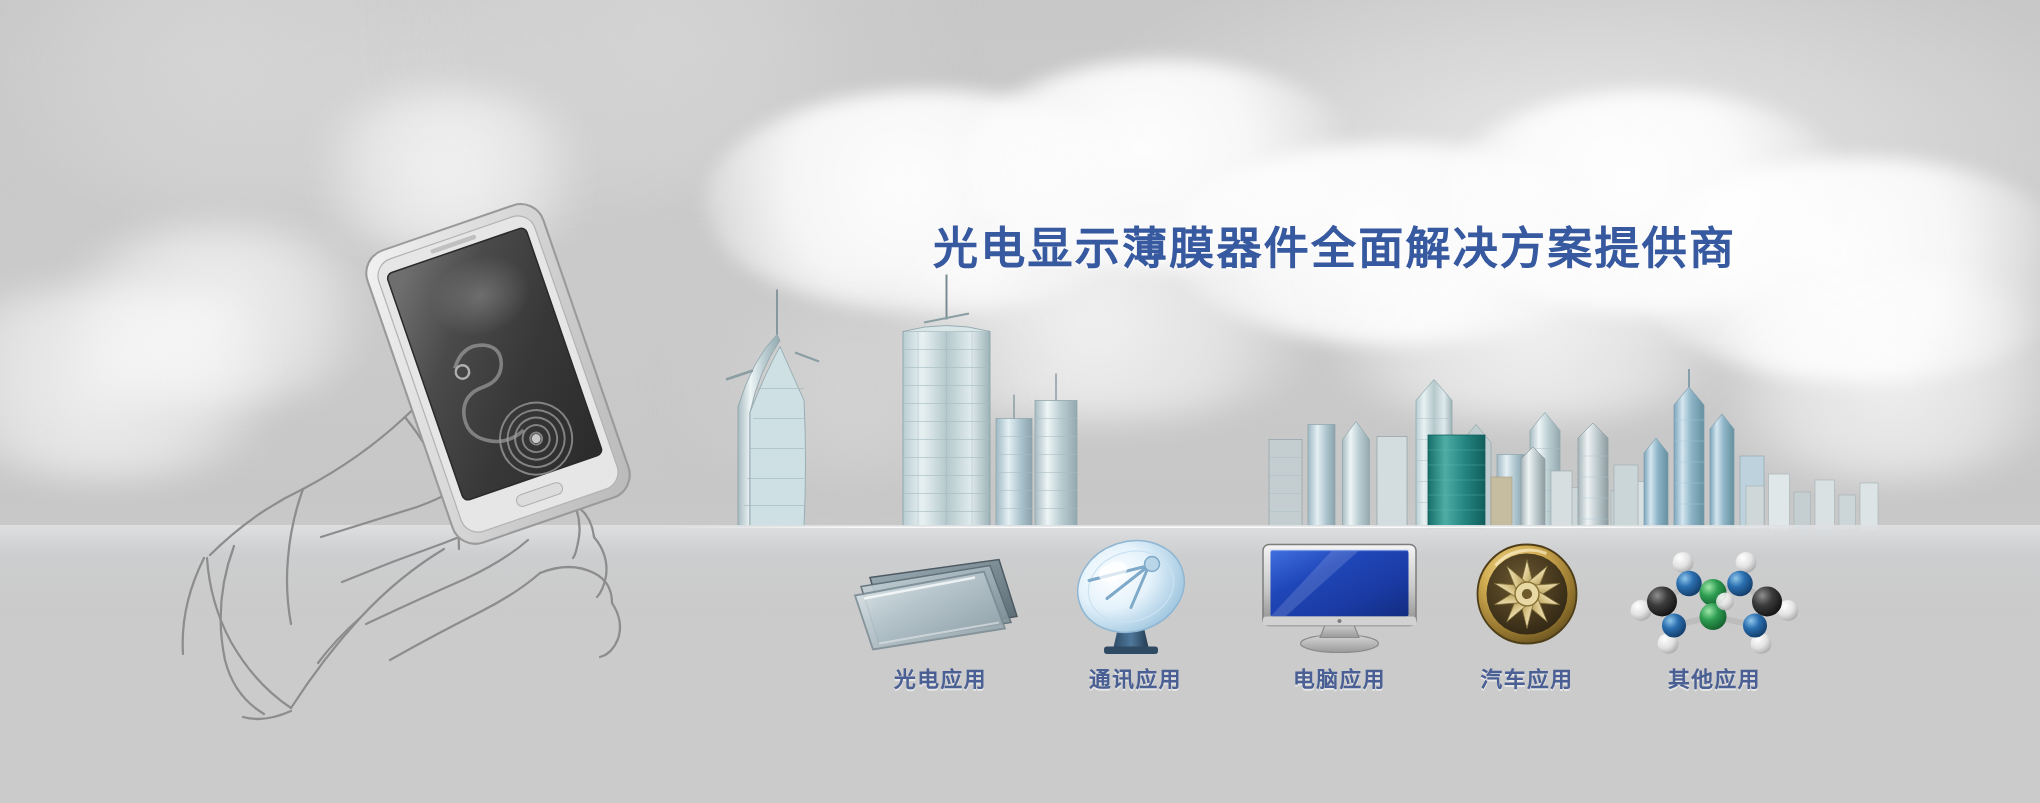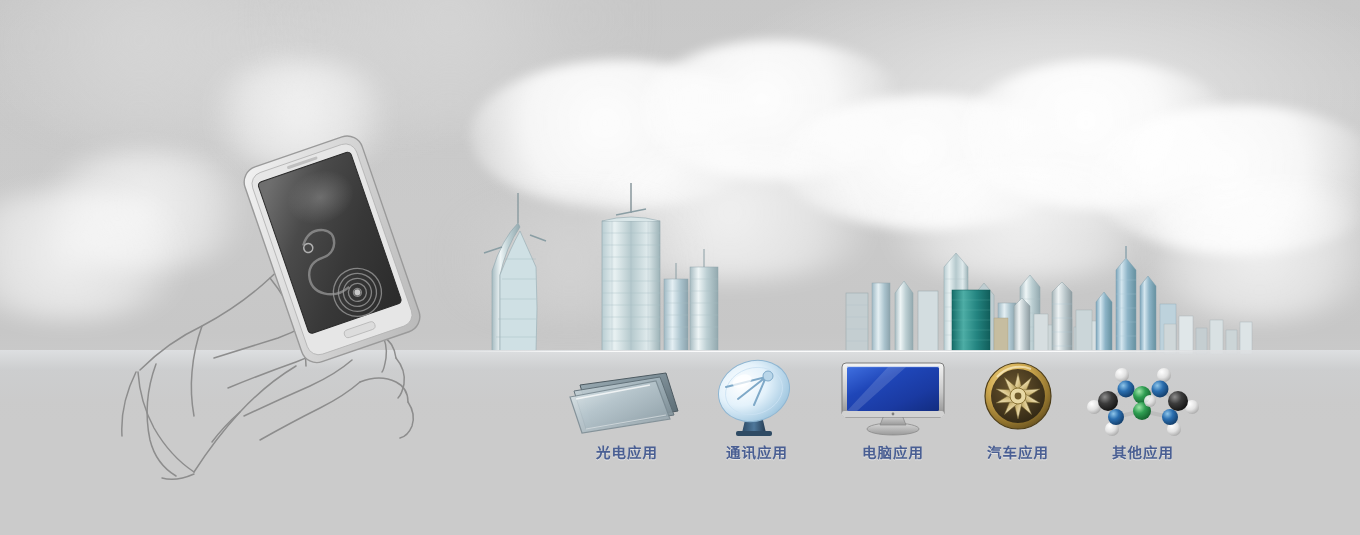--- a/index.html
+++ b/index.html
@@ -569,14 +569,15 @@
           </g>
           <circle cx="65" cy="41" r="8" fill="#e8d9a4" stroke="#8b7436" stroke-width="1"></circle>
           <circle cx="65" cy="41" r="3.4" fill="#6e5a2a"></circle>
           <path d="M44 22 A30 30 0 0 1 78 14" fill="none" stroke="#fff6d8" stroke-width="2" opacity="0.6"></path>
         </svg>
       </div>
       <div class="app-label">汽车应用</div>
     </div>
   </div>
 
+  <div class="headline">光电显示薄膜器件全面解决方案提供商</div>
 
 </div>
 
 </body></html>

